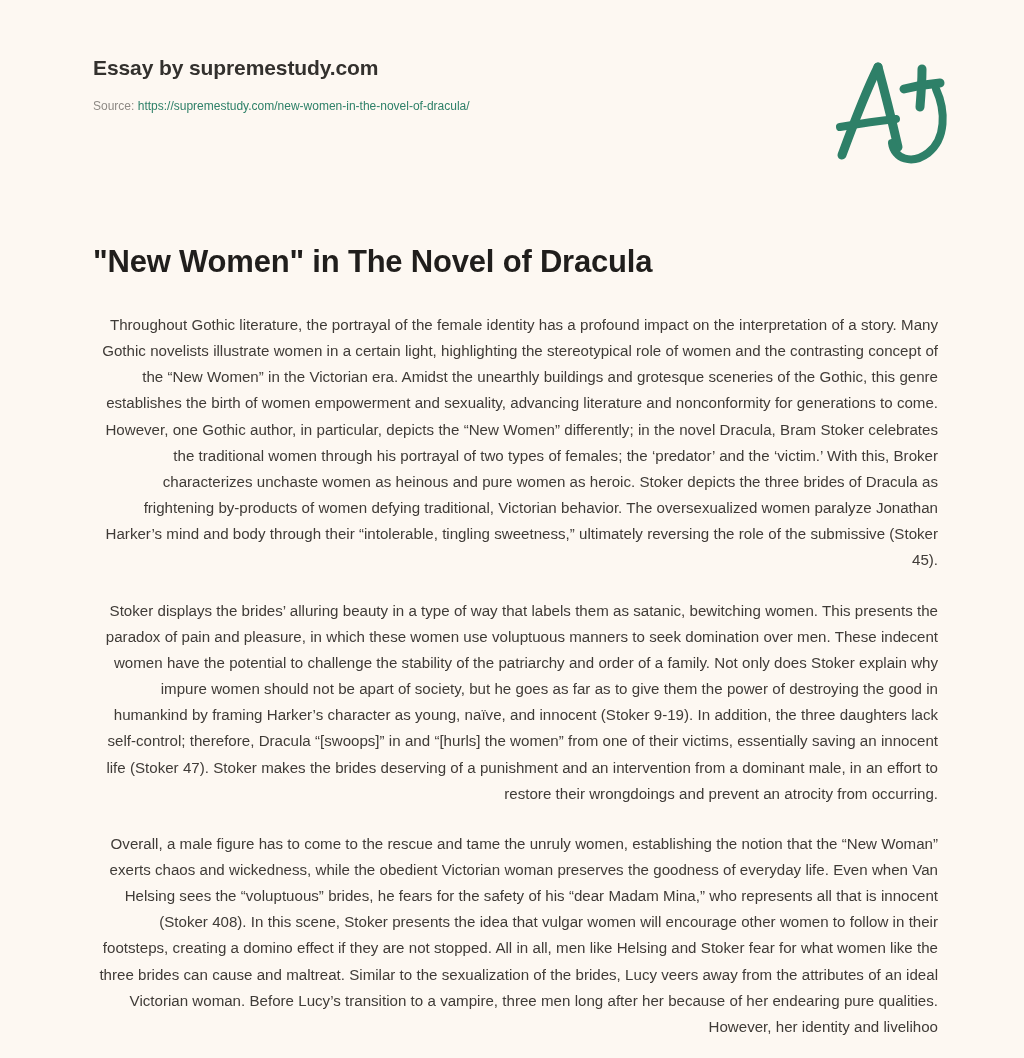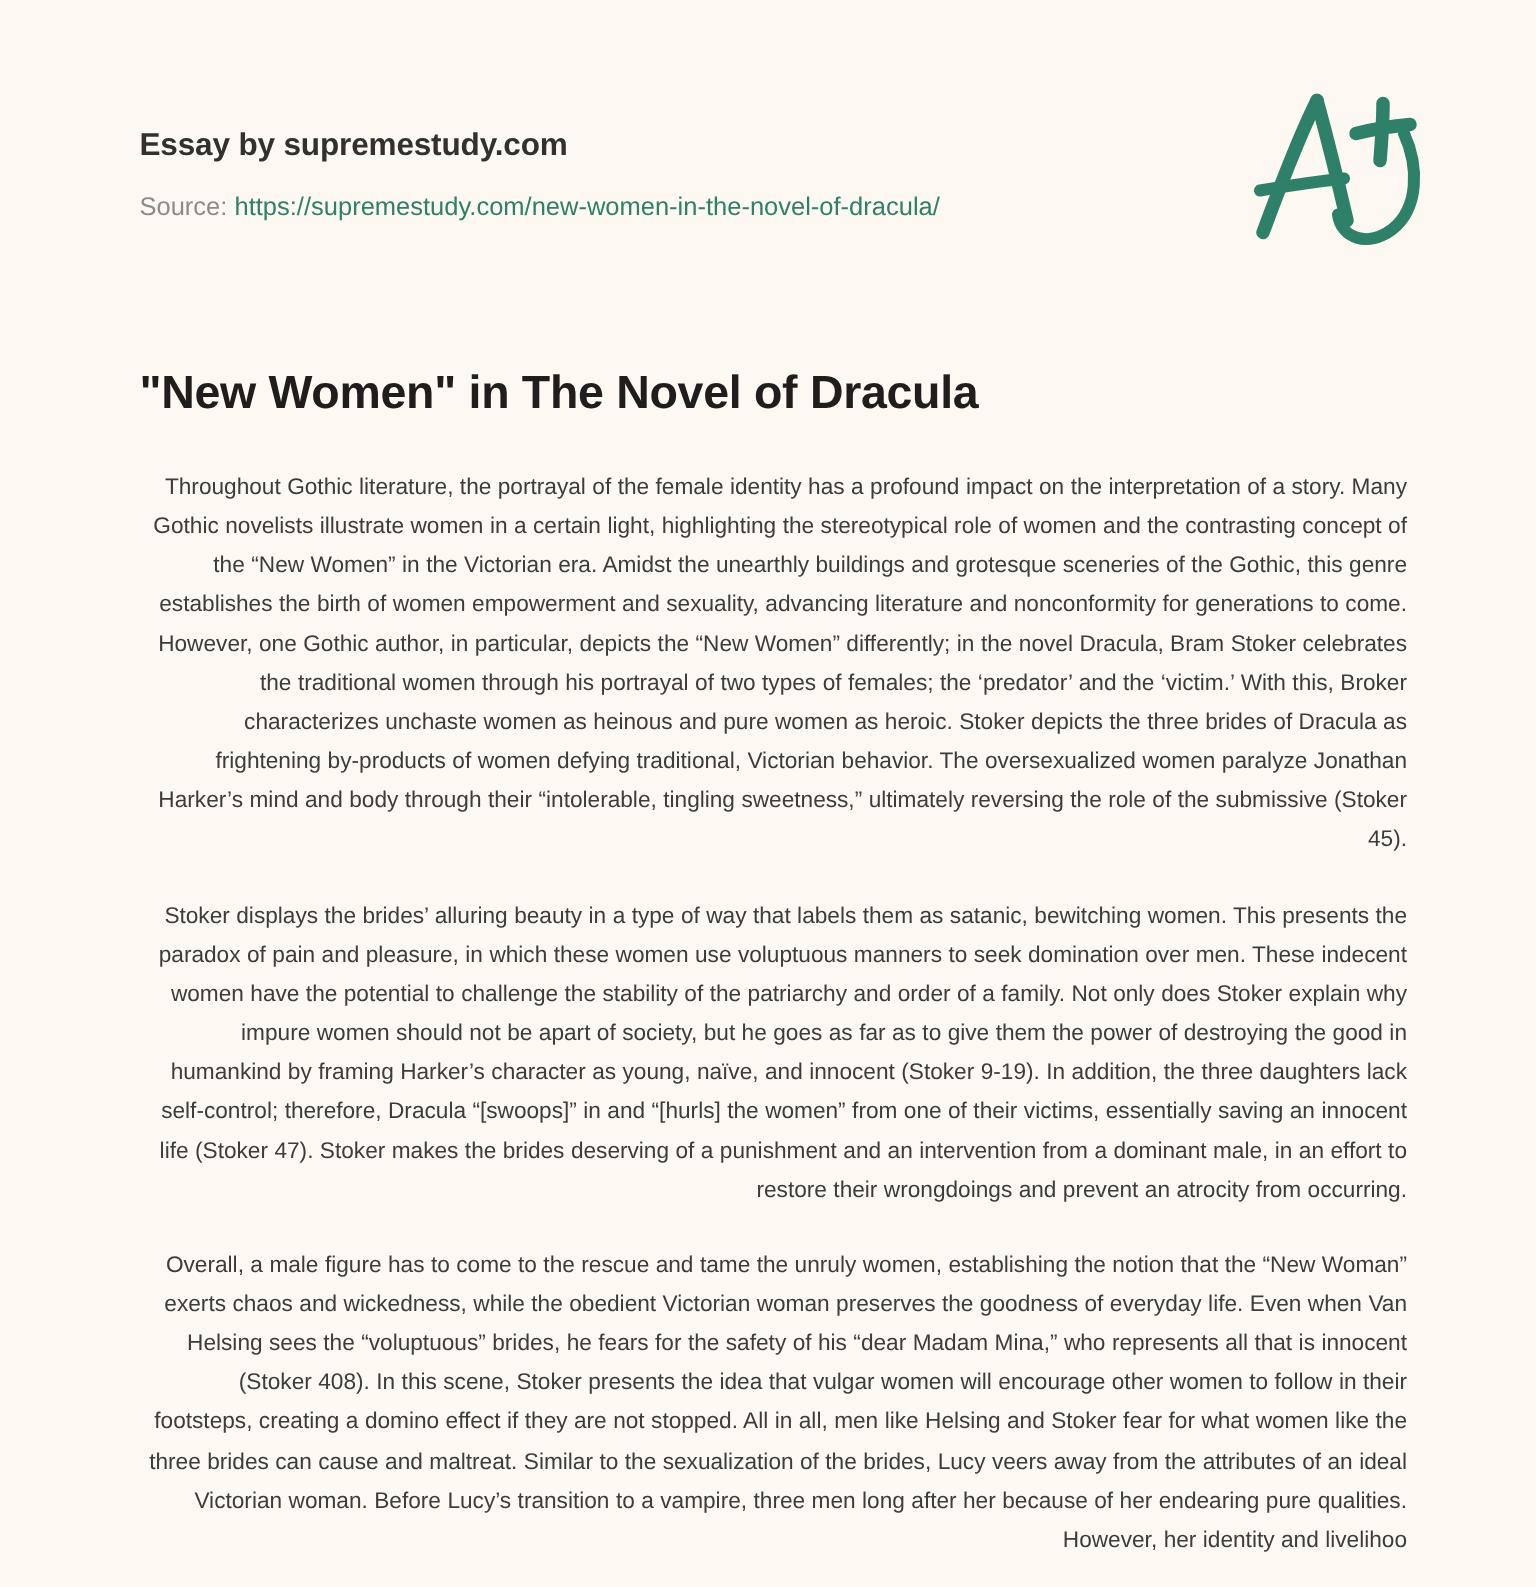--- a/index.html
+++ b/index.html
@@ -23,35 +23,35 @@
     position: absolute;
     left: 0;
     top: 0;
     width: 1024px;
     height: 185px;
   }
 
   .header-text-block {
     position: absolute;
     left: 93px;
-    top: 84px;
+    top: 55px;
   }
 
   .byline {
     font-size: 21px;
     font-weight: bold;
     color: #33312e;
     letter-spacing: -0.1px;
     line-height: 1.2;
     white-space: nowrap;
   }
 
   .source-line {
     margin-top: 19px;
-    font-size: 17px;
+    font-size: 12px;
     line-height: 1.2;
     white-space: nowrap;
   }
   .source-label {
     color: #8e8a85;
   }
   .source-url {
     color: #2e8068;
     text-decoration: none;
   }

